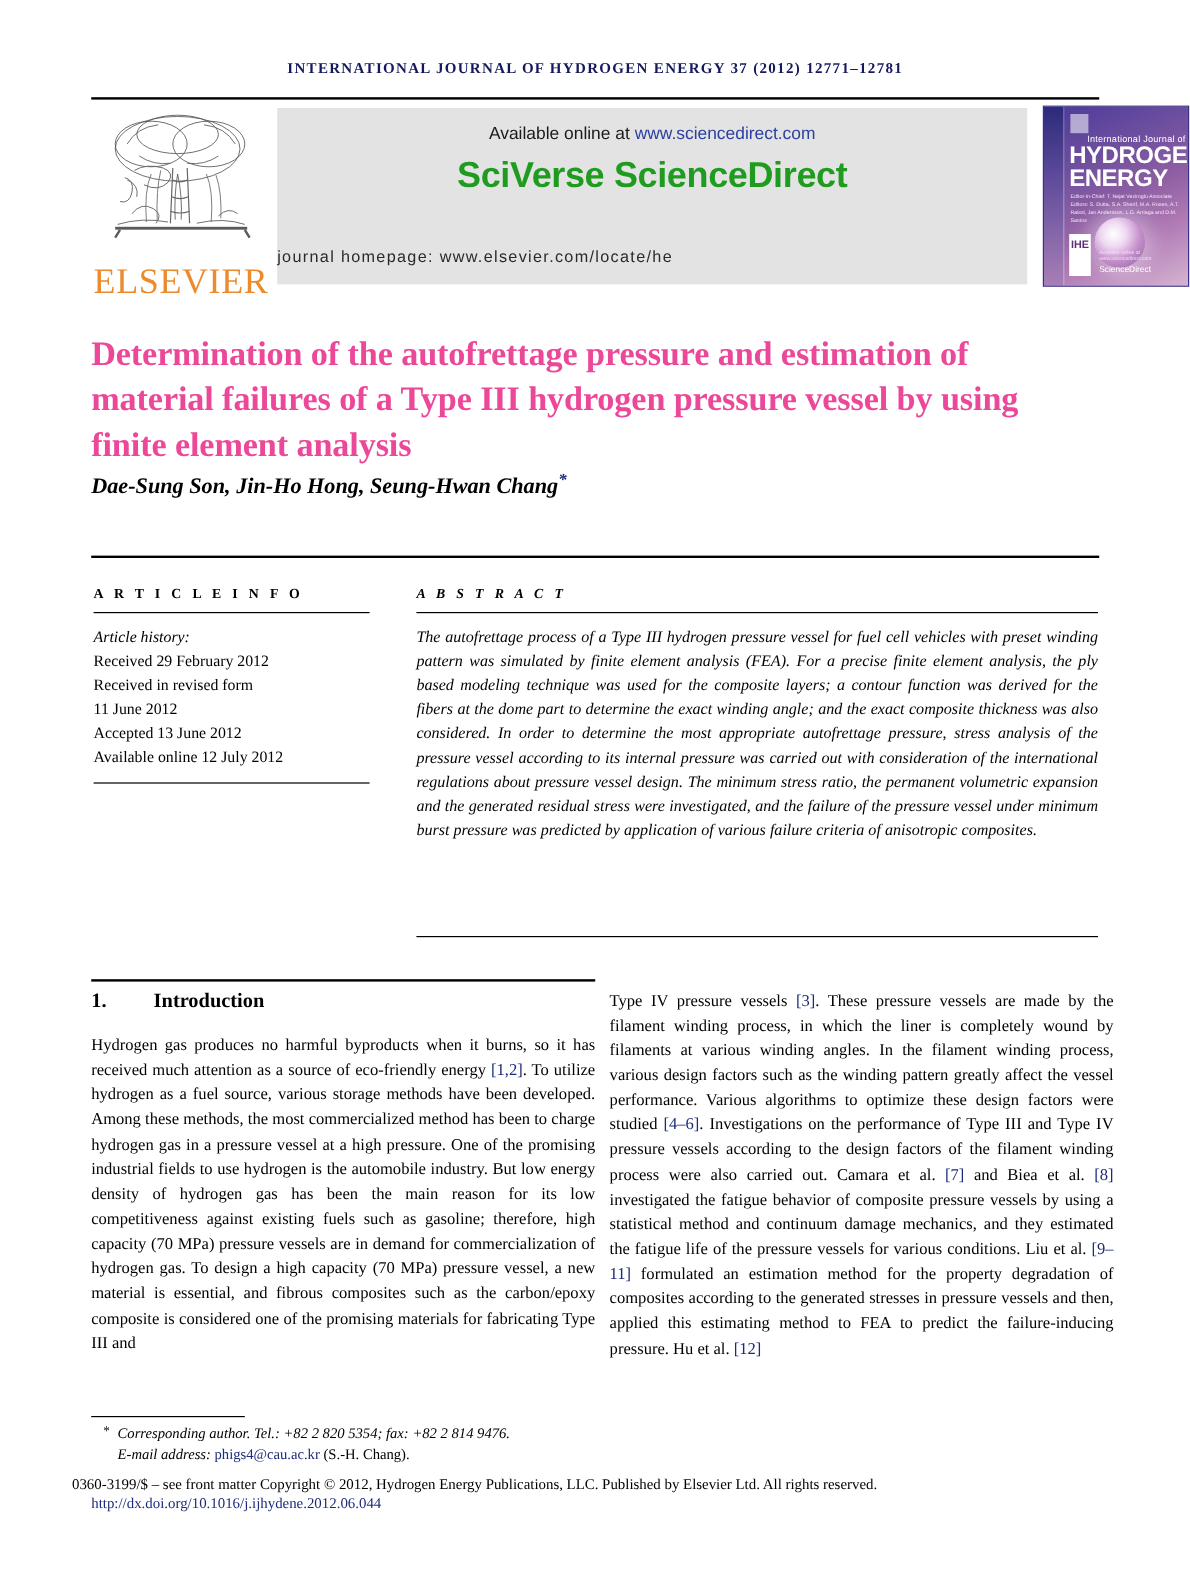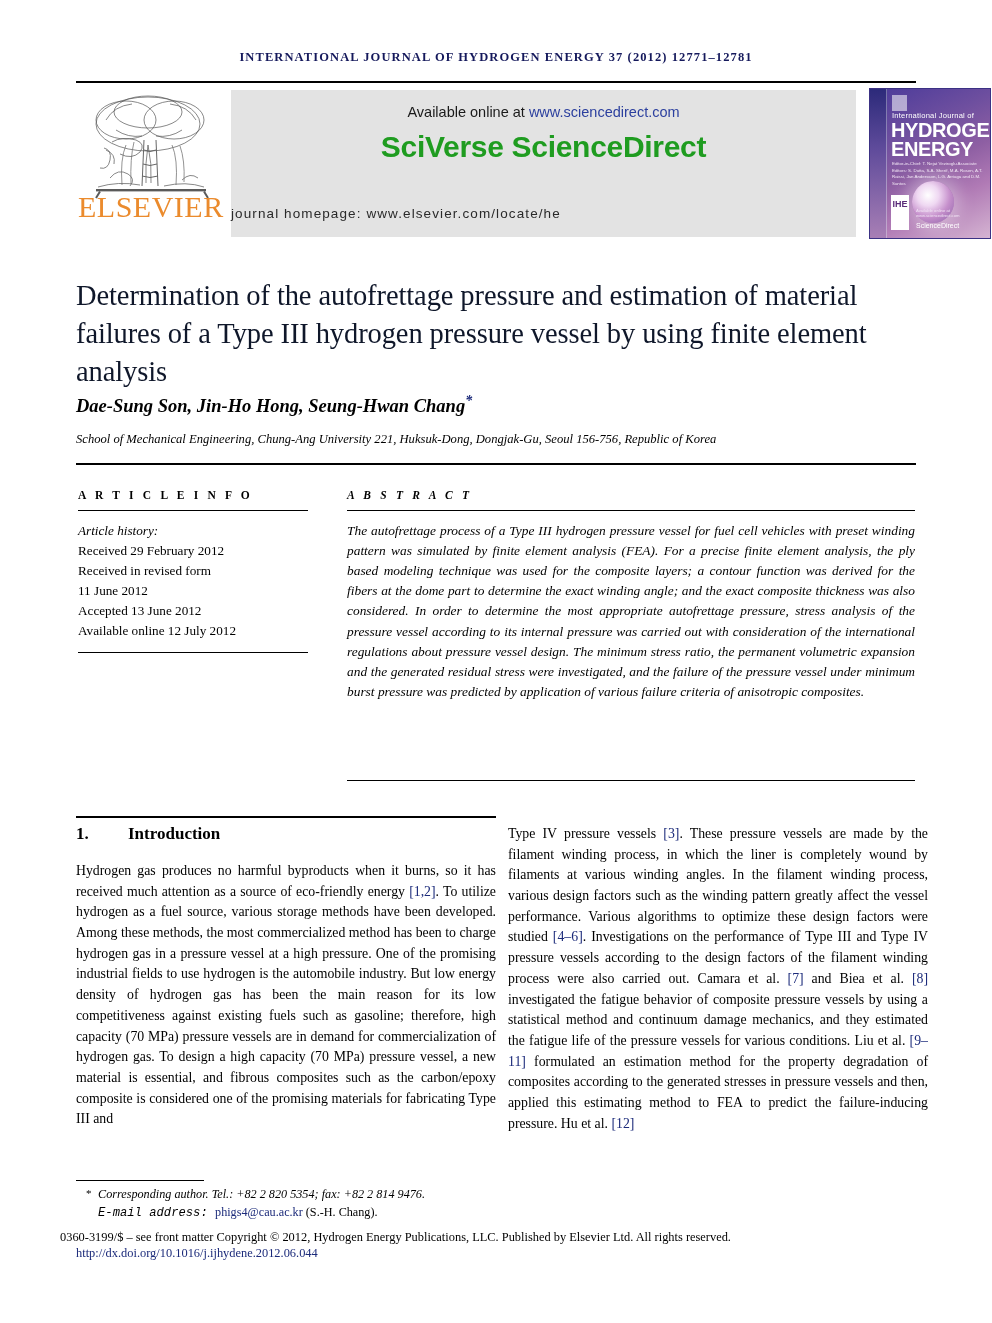--- a/index.html
+++ b/index.html
@@ -65,21 +65,21 @@
     width: 145px;
     height: 148px;
   }
   .elsevier-tree {
     position: absolute;
     left: 8px; top: 0px;
     width: 130px; height: 112px;
   }
   .elsevier-word {
     position: absolute;
-    left: 0px; top: 100px;
+    left: 0px; top: 128px;
     width: 145px;
     text-align: center;
     font-family: "Liberation Serif", serif;
     font-size: 30px;
     letter-spacing: 0.5px;
     color: #eb8b2d;
     font-weight: 400;
   }
 
   .sd-banner {
@@ -150,20 +150,21 @@
     background: rgba(255,255,255,0.55);
   }
   .cover-sub {
     position: absolute;
     left: 22px; top: 22px;
     width: 96px;
     font-family: "Liberation Sans", sans-serif;
     font-size: 7.6px;
     color: #ffffff;
     letter-spacing: 0.2px;
+    text-align: right;
   }
   .cover-h1, .cover-h2 {
     position: absolute;
     left: 21px;
     width: 100px;
     font-family: "Liberation Sans", sans-serif;
     font-weight: bold;
     font-size: 20px;
     color: #ffffff;
     letter-spacing: -0.4px;
@@ -216,23 +217,23 @@
   }
 
   
   .title {
     position: absolute;
     left: 76px;
     top: 258px;
     width: 830px;
     font-family: "Liberation Serif", serif;
     font-size: 28.5px;
-    font-weight: normal;
+    font-weight: bold;
     line-height: 1.34;
-    color: #0f172a;
+    color: #ec4899;
     letter-spacing: -0.1px;
   }
 
   .authors {
     position: absolute;
     left: 76px;
     top: 393px;
     width: 830px;
     font-family: "Liberation Serif", serif;
     font-size: 18.5px;
@@ -408,21 +409,21 @@
     top: 0px;
     font-size: 11px;
   }
   .footnote .fn-l1 {
     margin-left: 22px;
     font-style: italic;
   }
   .footnote .fn-l2 {
     margin-left: 22px;
   }
-  .footnote .fn-l2 .em-label { font-style: italic; font-family: Liberation Mono, monospace; }
+  .footnote .fn-l2 .em-label { font-style: italic; }
   .footnote .mail {
     color: #1b2a7a;
   }
 
   .issn-line {
     position: absolute;
     left: 60px;
     top: 1228px;
     width: 850px;
     font-family: "Liberation Serif", serif;
@@ -501,21 +502,20 @@
       <div class="cover-hpe">IHE</div>
       <div class="cover-sd-top">Available online at www.sciencedirect.com</div>
       <div class="cover-sd">ScienceDirect</div>
     </div>
   </div>
 
   <h1 class="title">Determination of the autofrettage pressure and estimation of material failures of a Type III hydrogen pressure vessel by using finite element analysis</h1>
 
   <div class="authors"><span>Dae-Sung Son, Jin-Ho Hong, Seung-Hwan Chang</span><span class="star">*</span></div>
 
-  <div class="affiliation">School of Mechanical Engineering, Chung-Ang University 221, Huksuk-Dong, Dongjak-Gu, Seoul 156-756, Republic of Korea</div>
 
   <div class="rule-afterauthor"></div>
 
   <div class="info-col">
     <div class="sect-label">A R T I C L E   I N F O</div>
     <div class="thin-rule"></div>
     <div class="info-body">
       <div class="lead">Article history:</div>
       <div>Received 29 February 2012</div>
       <div>Received in revised form</div>

